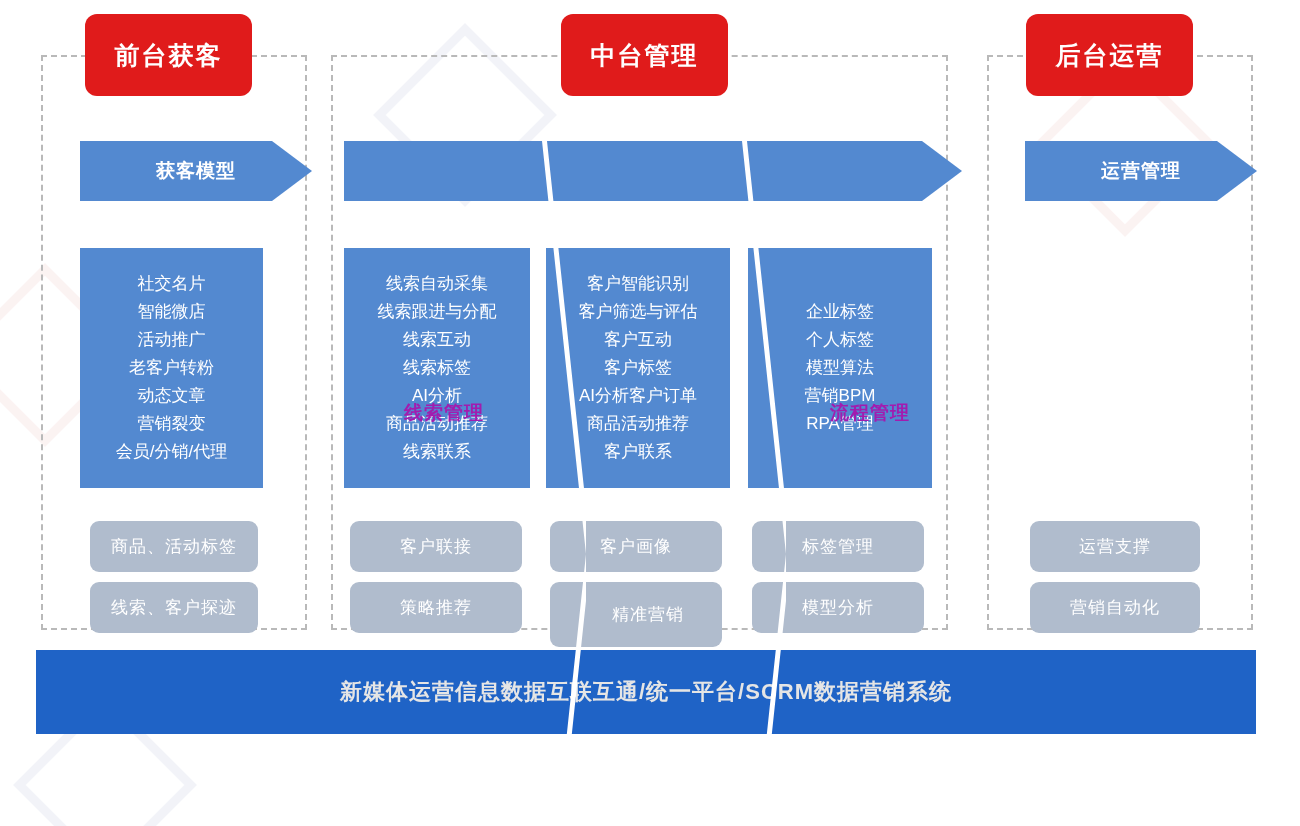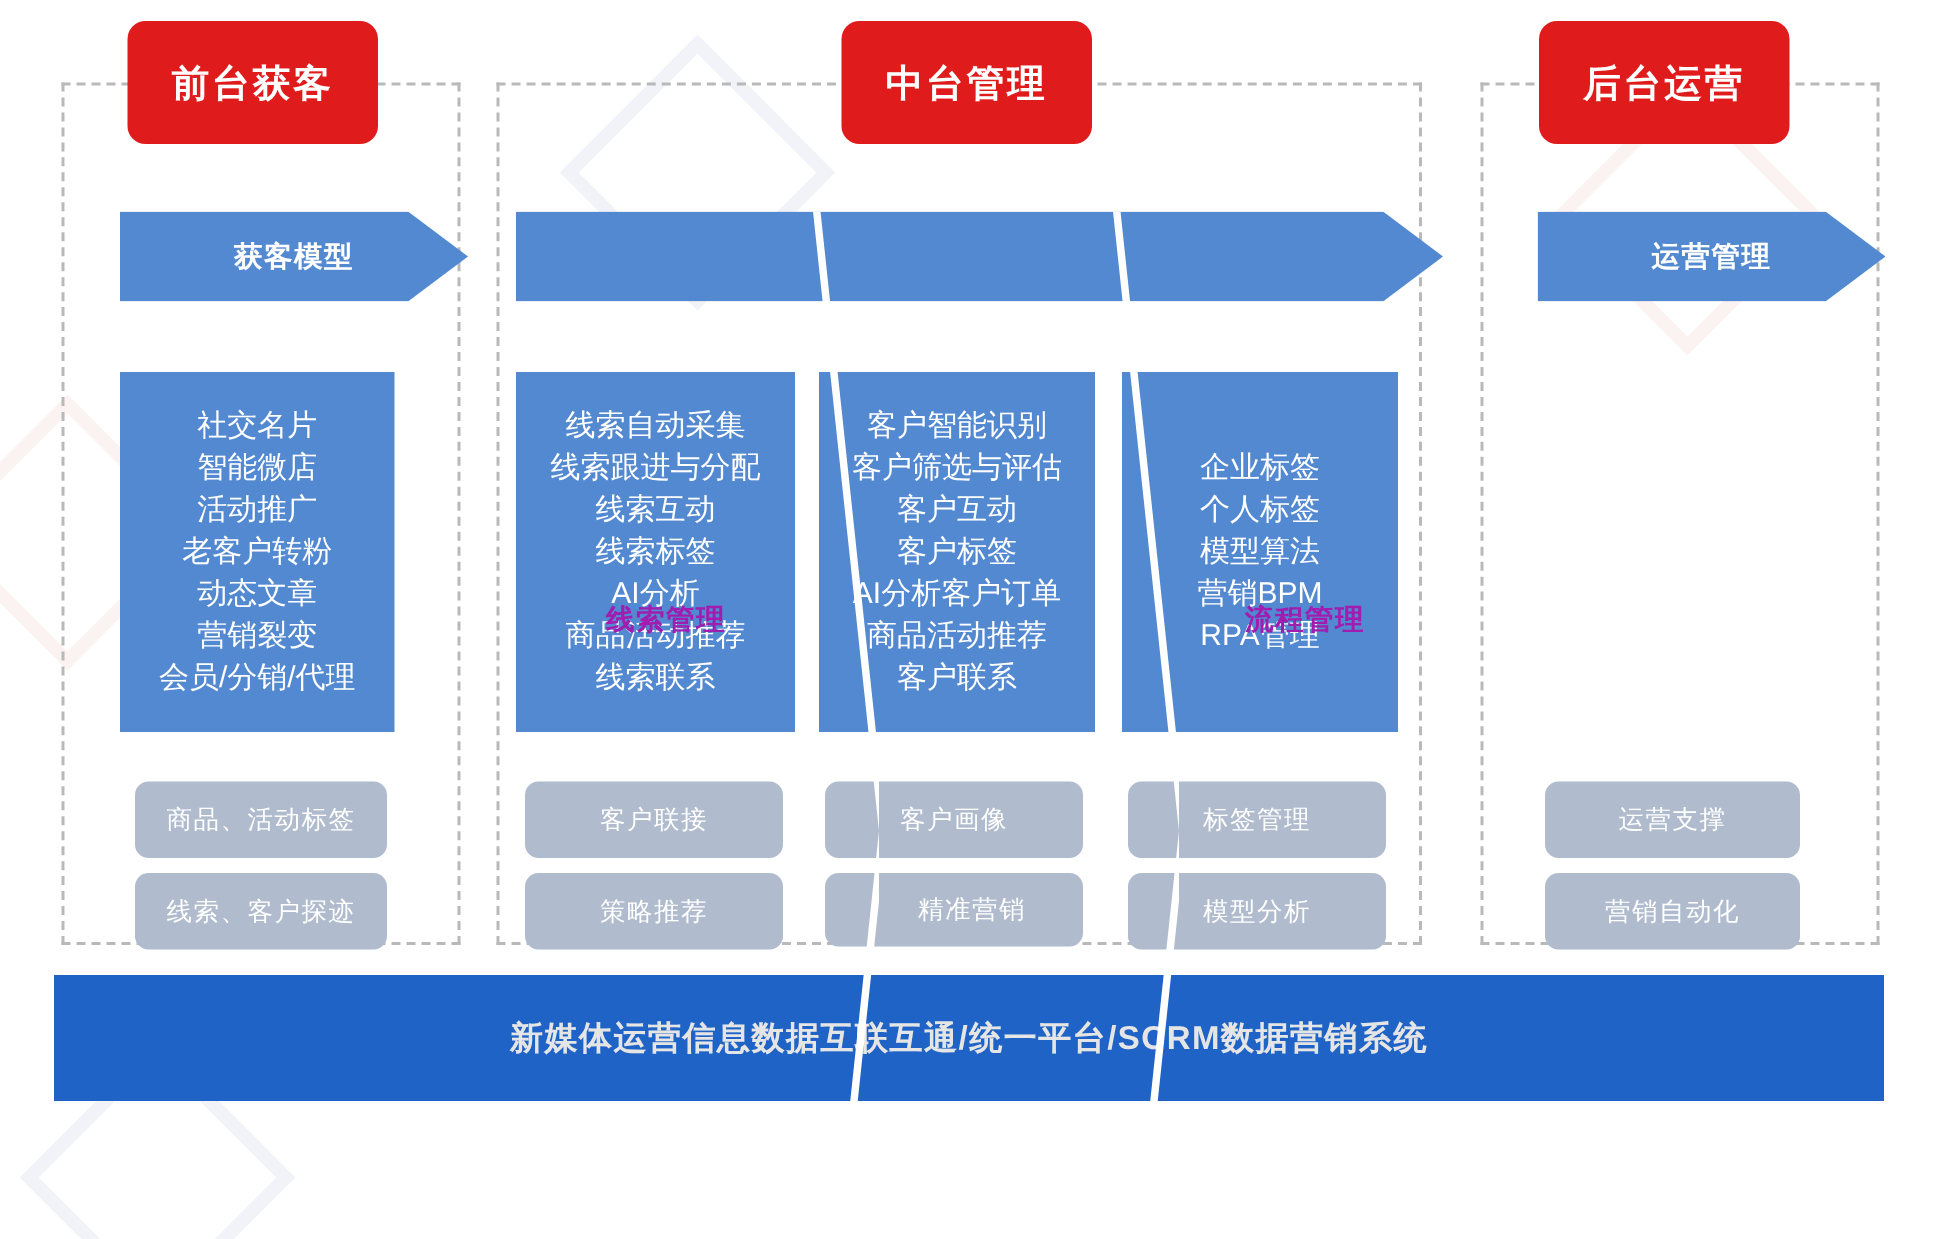--- a/index.html
+++ b/index.html
@@ -77,21 +77,21 @@
   .panel {
     position: absolute;
     background: #5389d0;
     display: flex; flex-direction: column;
     align-items: center; justify-content: center;
     padding: 6px 4px;
     z-index: 3;
   }
   .panel .line {
     color: #ffffff;
-    font-size: 20px;
+    font-size: 17px;
     line-height: 28px;
     white-space: nowrap;
     text-align: center;
   }
 
   
   .gray-pill {
     position: absolute;
     background: #b0bccd;
     border-radius: 9px;
@@ -189,21 +189,21 @@
     <div class="line">个人标签</div>
     <div class="line">模型算法</div>
     <div class="line">营销BPM</div>
     <div class="line">RPA管理</div>
   </div>
 
   <div class="gray-pill" style="left:350px; top:505px; width:172px; height:51px;">客户联接</div>
   <div class="gray-pill" style="left:550px; top:505px; width:172px; height:51px;">客户画像</div>
   <div class="gray-pill" style="left:752px; top:505px; width:172px; height:51px;">标签管理</div>
   <div class="gray-pill" style="left:350px; top:566px; width:172px; height:51px;">策略推荐</div>
-  <div class="gray-pill" style="left:550px; top:566px; width:172px; height:49px;padding-left:24px;">精准营销</div>
+  <div class="gray-pill" style="left:550px; top:566px; width:172px; height:65px;padding-left:24px;">精准营销</div>
   <div class="gray-pill" style="left:752px; top:566px; width:172px; height:51px;">模型分析</div>
 
   <div class="group-box" style="left:987px; top:55px; width:266px; height:575px;"></div>
 
   <div class="red-pill" style="left:1026px; top:14px; width:167px; height:82px; font-size:25px;">后台运营</div>
 
   <div class="arrow-bar arrow-single" style="left:1025px; top:141px; width:232px; height:60px;">
     <span class="arrow-label">运营管理</span>
   </div>
 

